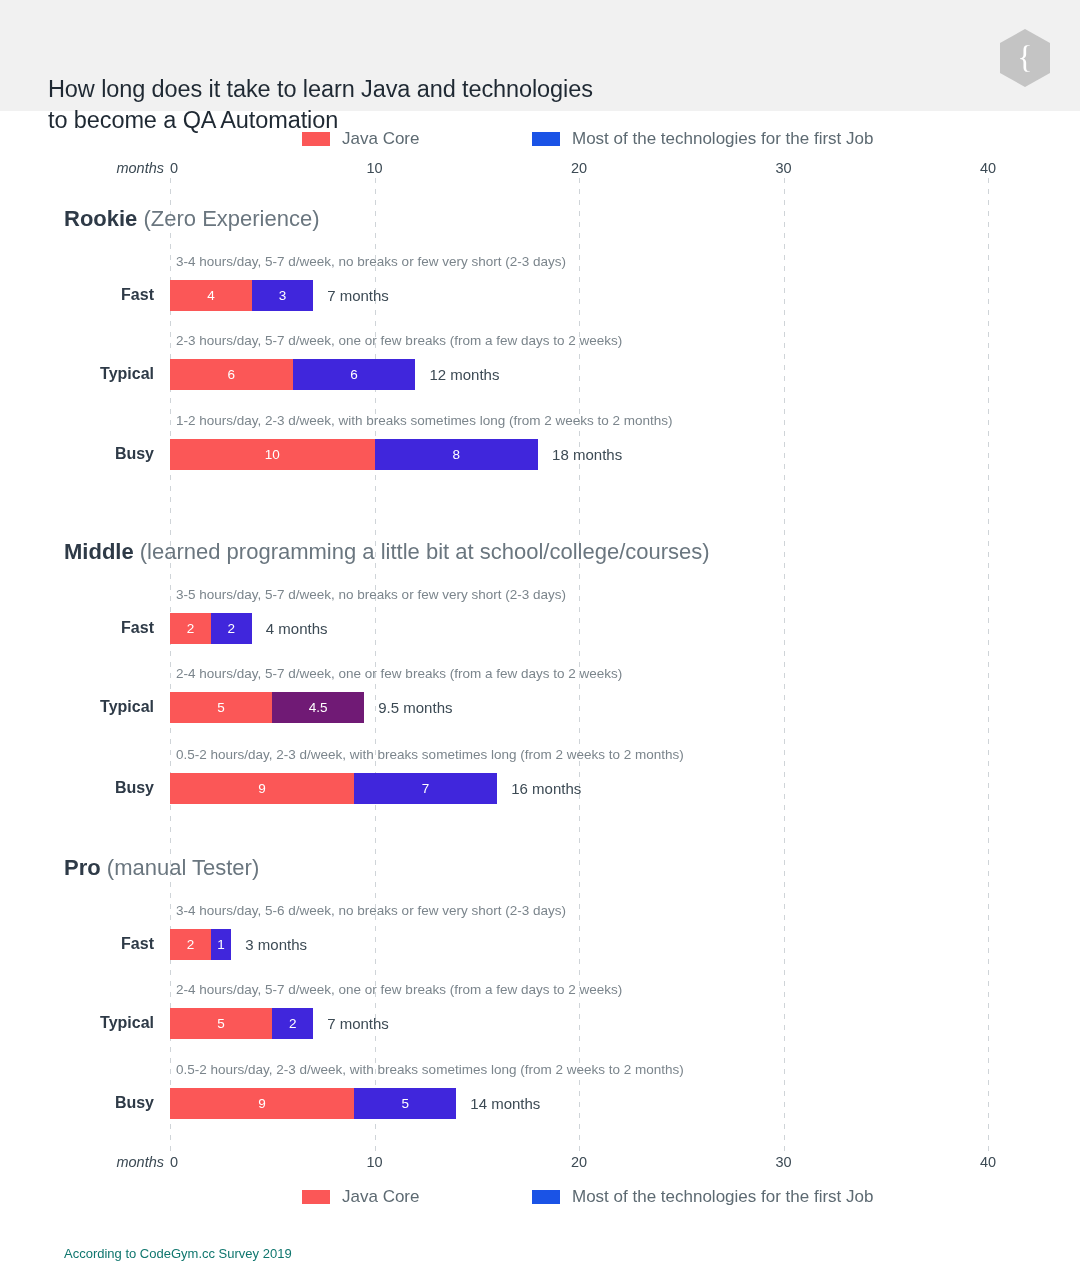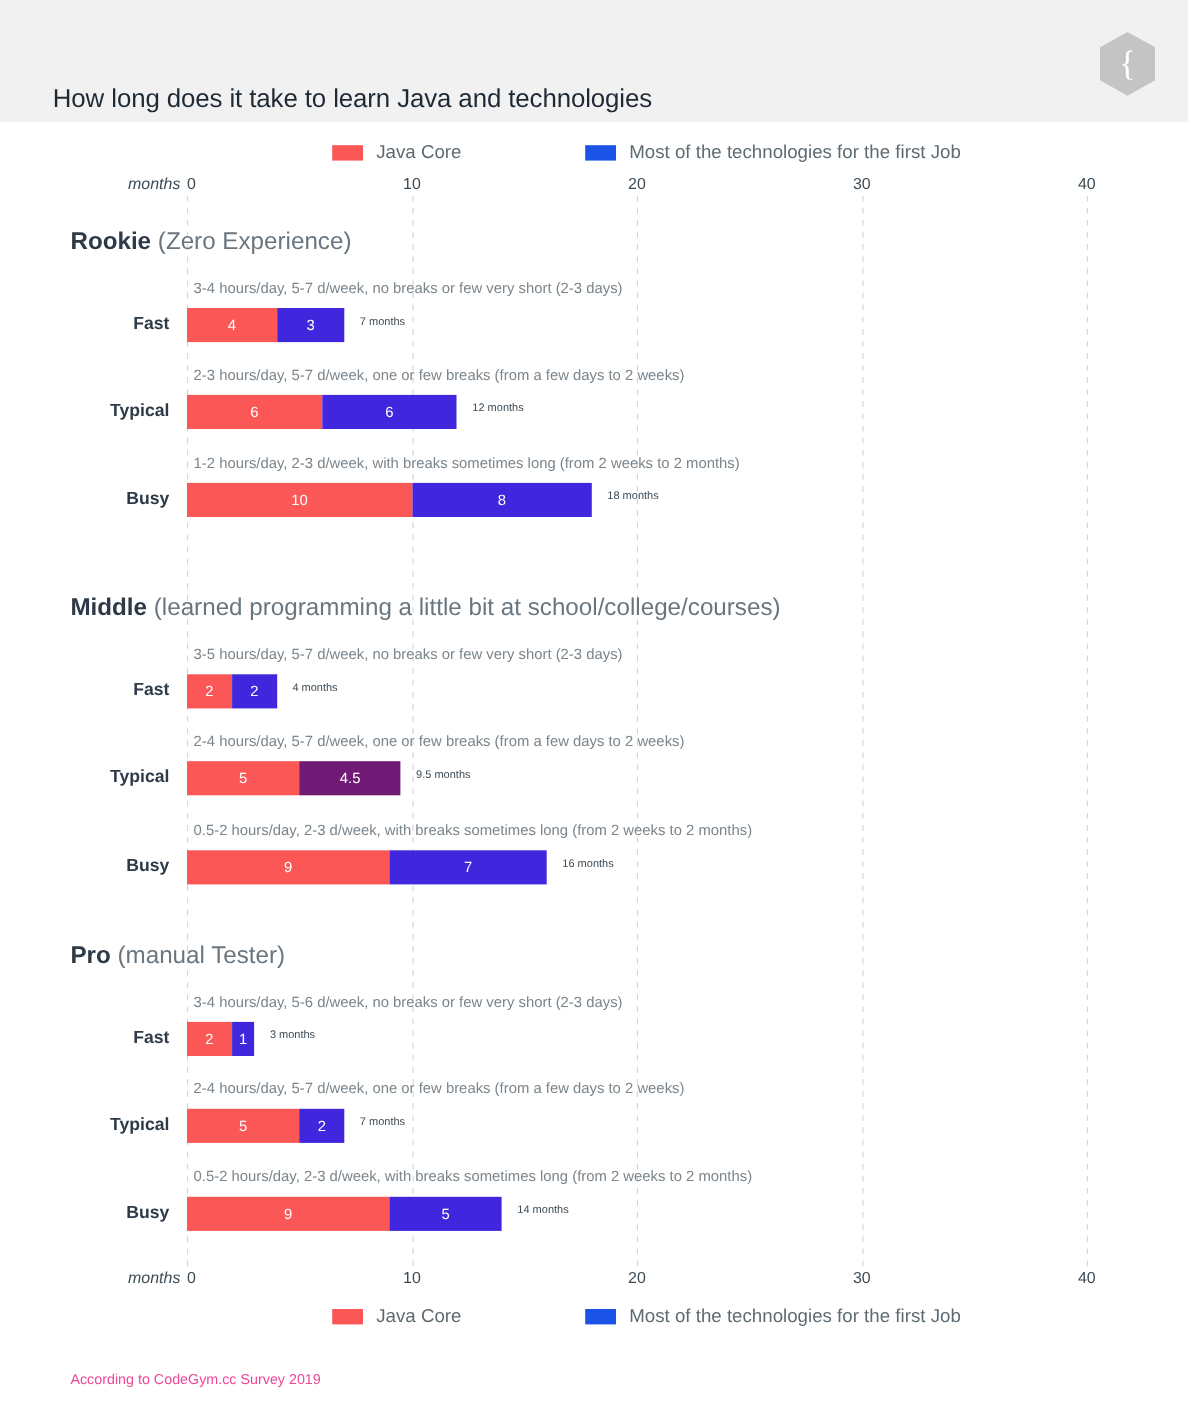--- a/index.html
+++ b/index.html
@@ -187,42 +187,43 @@
     display: flex;
     align-items: center;
     justify-content: center;
     color: #ffffff;
     font-size: 13.5px;
     box-sizing: border-box;
   }
   .bar-total {
     position: absolute;
     top: 15px;
-    font-size: 10px;
+    font-size: 15px;
     color: #3c4a54;
     white-space: nowrap;
   }
 
   
   .footer-note {
     position: absolute;
     left: 64px;
     top: 1246px;
     font-size: 13px;
-    color: #ec4899;
+    color: #0f766e;
     white-space: nowrap;
   }
 </style>
 </head>
 <body>
 
 <div class="header-band"></div>
 
 <div class="header-title">
   <span class="line">How long does it take to learn Java and technologies</span>
+  <span class="line">to become a QA Automation</span>
 </div>
 
 <div class="logo-hex">
   <svg viewBox="0 0 54 60" width="54" height="60" aria-hidden="true">
     <polygon points="27,1 52,15 52,45 27,59 2,45 2,15" fill="#c4c4c4"></polygon>
     <text x="27" y="40" text-anchor="middle" font-family="Liberation Serif, serif" font-size="32" fill="#ffffff">{</text>
   </svg>
 </div>
 
 <div class="gridlines">

